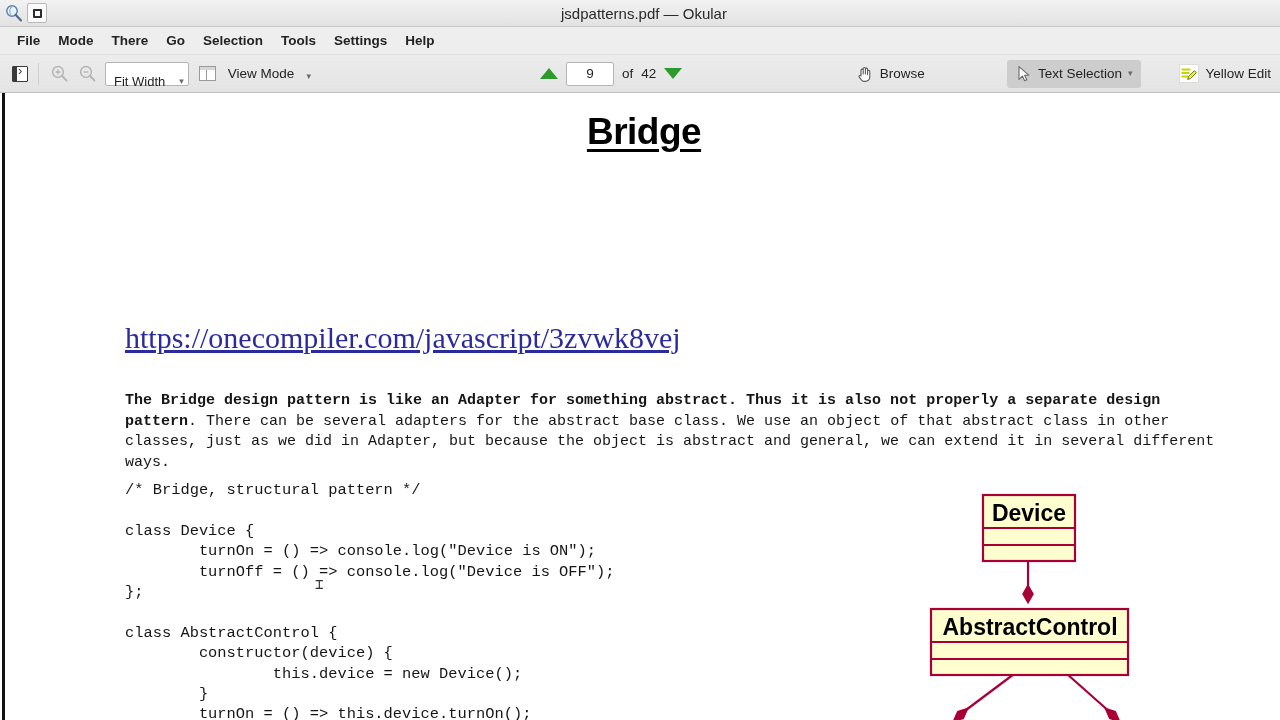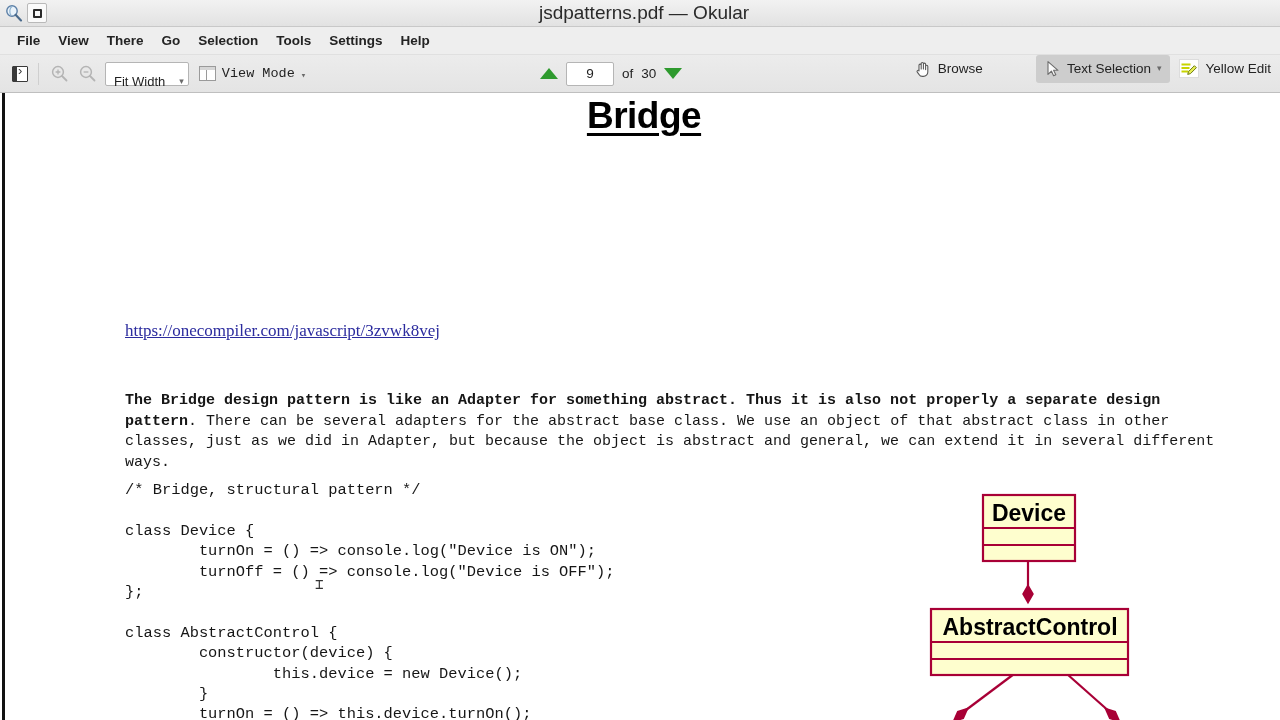--- a/index.html
+++ b/index.html
@@ -19,21 +19,21 @@
   }
   .tb-left{ display:flex; align-items:center; gap:2px; padding-left:3px; }
   .app-logo{ width:22px; height:22px; display:flex; align-items:center; justify-content:center;}
   .tb-btn{
     width:20px; height:20px; border:1px solid #b9b9b9; background:#fafafa;
     display:flex; align-items:center; justify-content:center; border-radius:2px;
   }
   .tb-btn .sq{ width:9px; height:9px; border:2px solid #2b2b2b; border-radius:1px;}
   .tb-title{
     position:absolute; left:0; right:0; text-align:center;
-    font-size:19px; color:#2a2a2a; pointer-events:none;padding-left:8px;
+    font-size:15px; color:#2a2a2a; pointer-events:none;padding-left:8px;
   }
 
   
   .menubar{
     height:28px; width:1280px; background:#eeeeee;
     display:flex; align-items:center; padding-left:8px; gap:0px;
     border-bottom:1px solid #e0e0e0;
     font-weight:bold;
   }
   .menuitem{
@@ -69,22 +69,22 @@
   .mag svg{ display:block; }
 
   .combo{
     height:24px; background:#ffffff; border:1px solid #b5b5b5; border-radius:2px;
     display:flex; align-items:center; padding:16px 4px 0 8px; gap:14px; margin-left:4px;
     font-size:13px; color:#1f1f1f; white-space:nowrap;
   }
   .chev{ font-size:9px; color:#6a6a6a; line-height:1; }
 
   .viewmode{
-    display:flex; align-items:flex-end; gap:6px; margin-left:10px;
-    font-size:13.5px; color:#232323; white-space:nowrap;font-family:Liberation Mono, monospace;
+    display:flex; align-items:flex-end; gap:12px; margin-left:10px;
+    font-size:13.5px; color:#232323; white-space:nowrap;
   }
   .vm-icon{
     width:17px; height:15px; border:1.5px solid #9a9a9a; background:#ffffff; position:relative;
   }
   .vm-icon:before{ content:""; position:absolute; left:6px; top:0; bottom:0; width:1.5px; background:#9a9a9a;}
   .vm-icon:after{ content:""; position:absolute; left:0; right:0; top:0; height:3px; background:#d6d6d6;}
 
   .pagenav{
     position:absolute; left:540px; display:flex; align-items:center; gap:8px;
     font-size:13.5px; color:#232323;
@@ -92,21 +92,21 @@
   .tri{ width:0; height:0; }
   .tri-up{ border-left:9px solid transparent; border-right:9px solid transparent; border-bottom:11px solid #2e9a2e;}
   .tri-down{ border-left:9px solid transparent; border-right:9px solid transparent; border-top:11px solid #2e9a2e;}
   .pagebox{
     width:48px; height:24px; background:#ffffff; border:1px solid #b5b5b5; border-radius:2px;
     display:flex; align-items:center; justify-content:center; font-size:13.5px; color:#1f1f1f;
   }
   .ofnum{ white-space:nowrap; }
 
   .right-tools{
-    position:absolute; right:0; display:flex; align-items:flex-start; height:38px;
+    position:absolute; right:0; display:flex; align-items:center; height:38px;gap:29px;
   }
   .tool-btn{
     display:flex; align-items:center; gap:6px; height:28px; padding:0 9px;
     font-size:13.5px; color:#232323; border-radius:3px; white-space:nowrap;
   }
   .tool-btn.active{ background:#cdcdcd;margin-left:44px; }
 
   
   .doc-wrap{ position:relative; width:1280px; height:627px; background:#ffffff; overflow:hidden;}
   .left-rail{
@@ -114,26 +114,26 @@
     background:#ffffff; border-right:3px solid #111111;
   }
   .page{
     position:absolute; left:8px; top:0; width:1272px; height:627px; background:#ffffff;
   }
 
   .doc-title{
     text-align:center; font-family:"Liberation Sans", sans-serif;
     font-weight:bold; font-size:37px; color:#000000;
     text-decoration:underline; text-underline-offset:5px;
-    margin-top:2px; letter-spacing:-0.5px;
+    margin-top:18px; letter-spacing:-0.5px;
   }
 
   .doc-link{
     position:absolute; left:117px; top:228px;
-    font-family:"Liberation Serif", serif; font-size:17px;
+    font-family:"Liberation Serif", serif; font-size:30px;
     color:#2b2b9e; text-decoration:underline;
   }
 
   .para{
     position:absolute; left:117px; top:298px; width:1095px;
     font-family:"Liberation Mono","DejaVu Sans Mono",monospace;
     font-size:15px; line-height:20.6px; color:#161616;
     white-space:pre-wrap;
   }
   .para b{ font-weight:bold; }
@@ -170,21 +170,21 @@
     </div>
     <div class="tb-btn">
       <div class="sq"></div>
     </div>
   </div>
   <div class="tb-title">jsdpatterns.pdf — Okular</div>
 </div>
 
 <div class="menubar">
   <div class="menuitem">File</div>
-  <div class="menuitem">View</div>
+  <div class="menuitem">Mode</div>
   <div class="menuitem">There</div>
   <div class="menuitem">Go</div>
   <div class="menuitem">Selection</div>
   <div class="menuitem">Tools</div>
   <div class="menuitem">Settings</div>
   <div class="menuitem">Help</div>
 </div>
 
 <div class="toolbar">
 
@@ -219,21 +219,21 @@
     <span>View Mode</span>
     <span class="chev">▾</span>
   </div>
 
   <div class="pagenav">
     <div class="tri tri-up"></div>
     <div class="pagebox">
       <span>9</span>
     </div>
     <span class="ofnum">of</span>
-    <span class="ofnum">30</span>
+    <span class="ofnum">42</span>
     <div class="tri tri-down"></div>
   </div>
 
   <div class="right-tools">
     <div class="tool-btn">
       <svg width="18" height="18" viewBox="0 0 18 18">
         <path d="M5 11 V5.2 a1.1 1.1 0 0 1 2.2 0 V9 V3.6 a1.1 1.1 0 0 1 2.2 0 V9 V4.2
                  a1.1 1.1 0 0 1 2.2 0 V9.6 V6.4 a1.1 1.1 0 0 1 2.2 0 V12
                  a4.4 4.4 0 0 1 -4.4 4.4 h-1 a4 4 0 0 1 -3.4 -2 L3.3 12.1
                  a1.1 1.1 0 0 1 1.7 -1.4 Z" fill="#ffffff" stroke="#5a5a5a" stroke-width="1.1" stroke-linejoin="round"></path>

